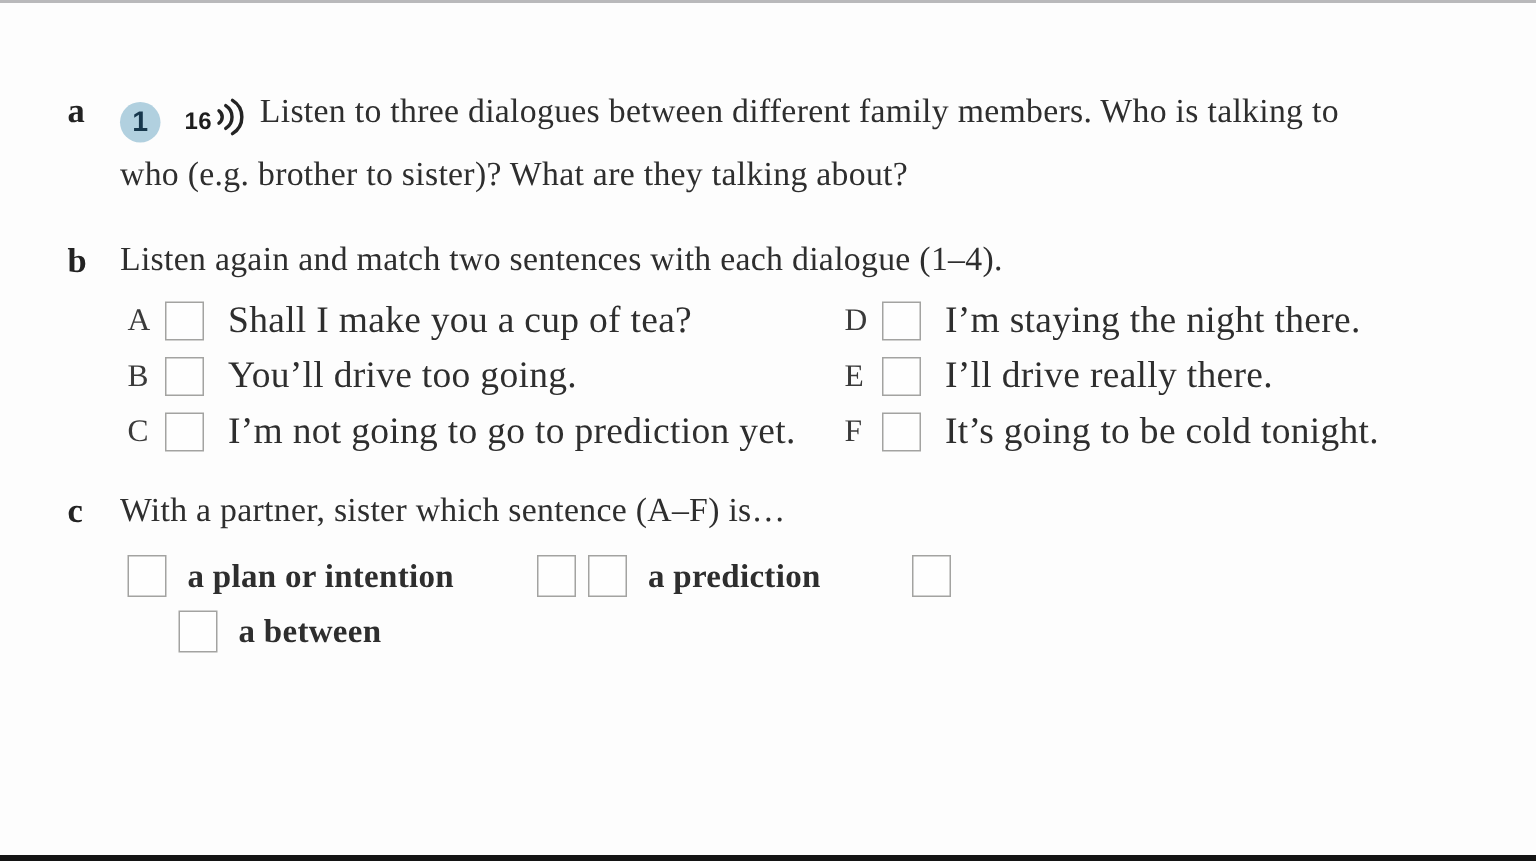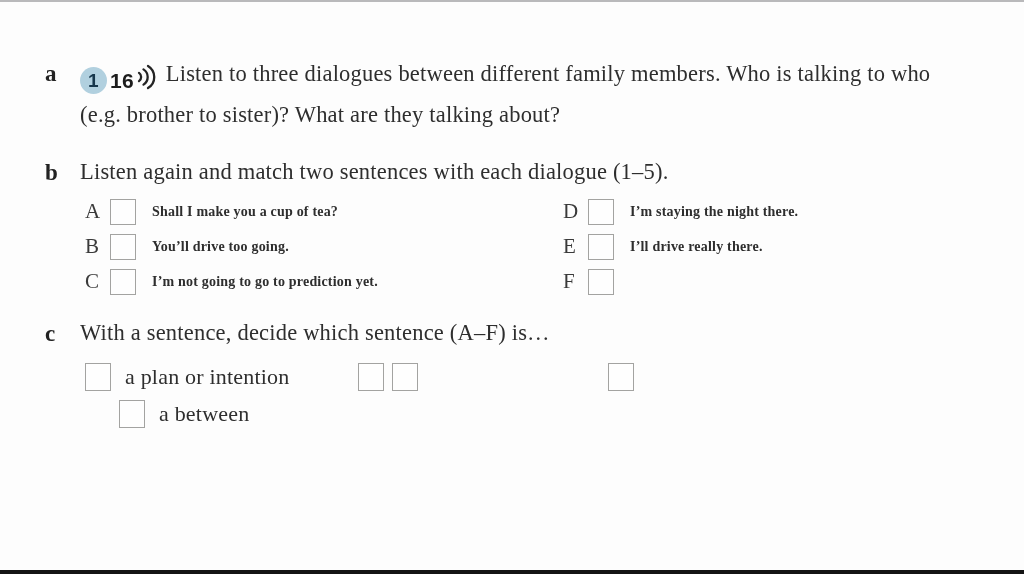--- a/index.html
+++ b/index.html
@@ -45,22 +45,22 @@
   .audio-disc {
     display: inline-flex; align-items: center; justify-content: center;
     width: 27px; height: 27px; border-radius: 50%;
     background: #b1d0df;
     color: #17374c;
     font-family: "Liberation Sans", sans-serif;
     font-weight: bold; font-size: 19px;
   }
   .audio-track {
     font-family: "Liberation Sans", sans-serif;
-    font-weight: bold; font-size: 21px; color: #1d1d1d;
-    margin-left: 3px;
+    font-weight: bold; font-size: 16px; color: #1d1d1d;
+    margin-left: 16px;
   }
   .audio-waves { margin-left: 2px; display: inline-block; }
 
   
   .sec-b { margin-top: 27px; }
   .instruction { font-size: 22.5px; line-height: 30px; letter-spacing: 0.2px; }
   .sentence-grid {
     margin-top: 12px; margin-left: 5px;
     display: grid; grid-template-columns: 478px 1fr;
     grid-auto-flow: column;
@@ -74,29 +74,30 @@
   }
   .cbox {
     display: inline-block;
     width: 26px; height: 26px;
     border: 1.5px solid #a3a3a1;
     background: #fefefe;
     flex: 0 0 26px;
     cursor: pointer;
   }
   .sentence-row .cbox { margin-left: 5px; margin-right: 16px; }
-  .sentence-text { font-size: 14px; letter-spacing: 0.2px; white-space: nowrap; font-weight: bold; }
+  .sentence-text { font-size: 25px; letter-spacing: 0.2px; white-space: nowrap; }
 
   
   .sec-c { margin-top: 23px; }
   .option-grid {
     margin-top: 15px; margin-left: 5px;
     display: grid;
     grid-template-columns: 273px 250px 1fr;
     row-gap: 9px;
+    font-weight: bold;
   }
   .option-cell { display: flex; align-items: center; }
   .option-cell .cbox { height: 28px; }
   .option-cell .cbox + .cbox { margin-left: 8px; }
   .option-label { font-size: 22px; letter-spacing: 0.2px; margin-left: 14px; white-space: nowrap; }
   .cbox.ghost { visibility: hidden; }
 </style>
 </head>
 <body>
 
@@ -121,21 +122,21 @@
             </svg>
           </span>
         </span><span>Listen to three dialogues between different family members. Who is talking to who (e.g. brother to sister)? What are they talking about?</span>
       </div>
     </div>
   </div>
 
   <div class="section sec-b">
     <div class="section-label">b</div>
     <div class="section-body">
-      <div class="instruction">Listen again and match two sentences with each dialogue (1–5).</div>
+      <div class="instruction">Listen again and match two sentences with each dialogue (1–4).</div>
       <div class="sentence-grid">
 
         <div class="sentence-row">
           <span class="sentence-letter">A</span>
           <span class="cbox"></span>
           <span class="sentence-text">Shall I make you a cup of tea?</span>
         </div>
         <div class="sentence-row">
           <span class="sentence-letter">B</span>
           <span class="cbox"></span>
@@ -153,39 +154,41 @@
           <span class="sentence-text">I’m staying the night there.</span>
         </div>
         <div class="sentence-row">
           <span class="sentence-letter">E</span>
           <span class="cbox"></span>
           <span class="sentence-text">I’ll drive really there.</span>
         </div>
         <div class="sentence-row">
           <span class="sentence-letter">F</span>
           <span class="cbox"></span>
+          <span class="sentence-text">It’s going to be cold tonight.</span>
         </div>
 
       </div>
     </div>
   </div>
 
   <div class="section sec-c">
     <div class="section-label">c</div>
     <div class="section-body">
-      <div class="instruction">With a sentence, decide which sentence (A–F) is…</div>
+      <div class="instruction">With a partner, sister which sentence (A–F) is…</div>
       <div class="option-grid">
 
         <div class="option-cell">
           <span class="cbox"></span>
           <span class="option-label">a plan or intention</span>
         </div>
         <div class="option-cell">
           <span class="cbox"></span>
           <span class="cbox"></span>
+          <span class="option-label">a prediction</span>
         </div>
 
         <div class="option-cell">
           <span class="cbox"></span>
         </div>
         <div class="option-cell">
           <span class="cbox ghost"></span>
           <span class="cbox"></span>
           <span class="option-label">a between</span>
         </div>

